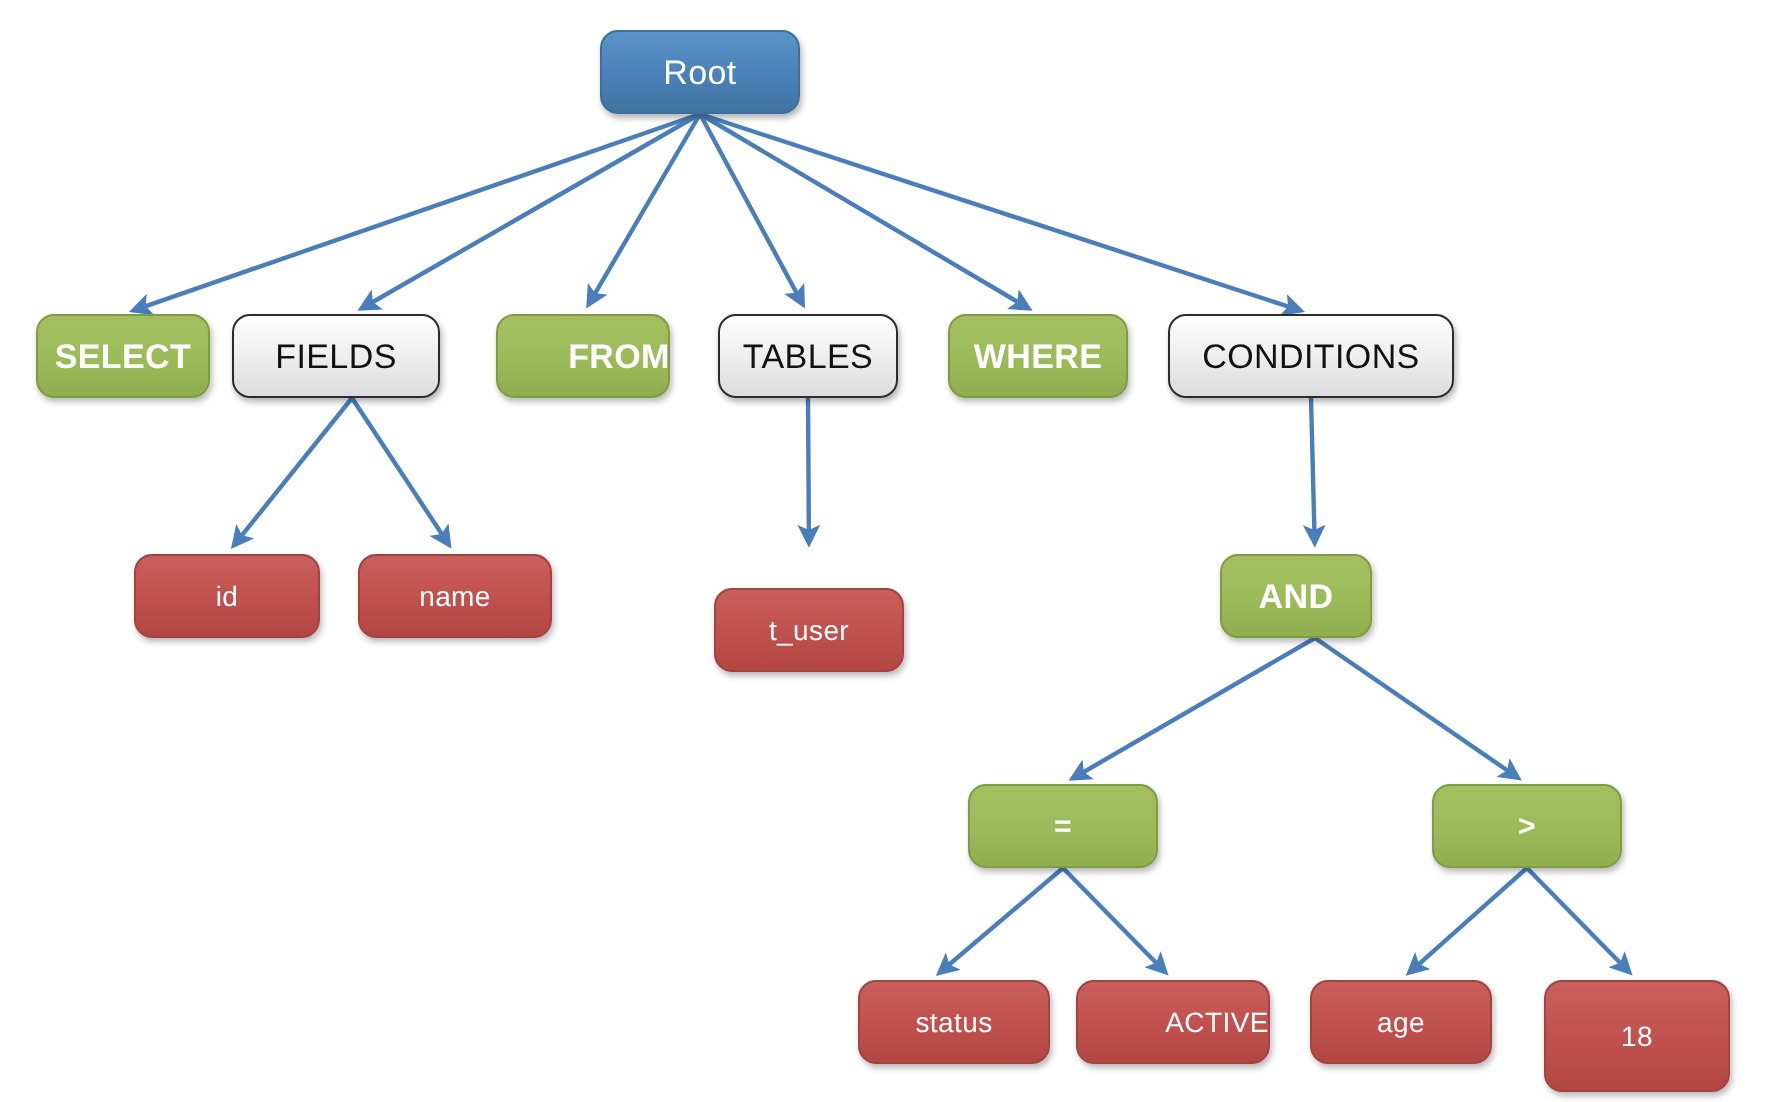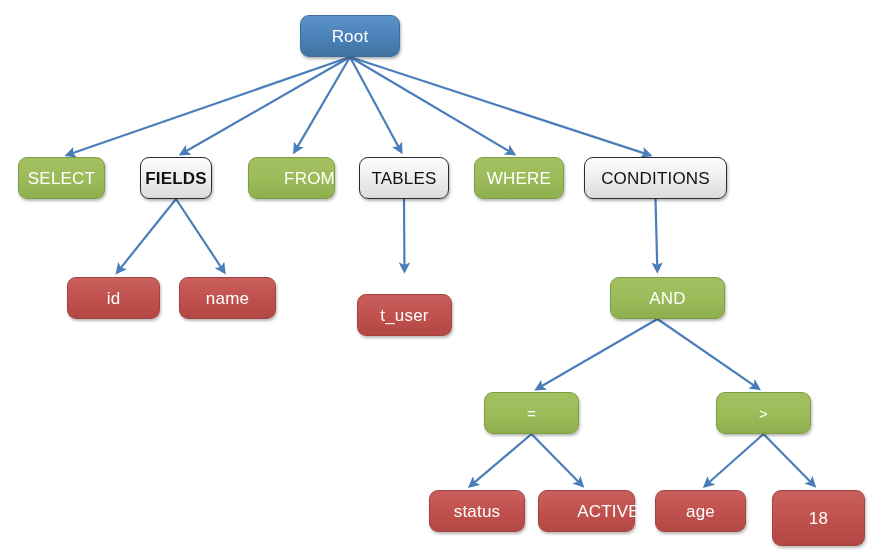--- a/index.html
+++ b/index.html
@@ -49,35 +49,36 @@
     font-size: 17px;
     box-shadow: 1px 2px 3px rgba(0,0,0,0.30);
   }
   
   .node.type-green {
     background: linear-gradient(to bottom, #a3c061 0%, #9bbb59 55%, #8fae4e 100%);
     border: 1px solid #7e9c41;
     color: #ffffff;
     font-size: 17px;
     box-shadow: 1px 2px 3px rgba(0,0,0,0.28);
+    font-weight: bold;
   }
   
   .node.type-gray {
     background: linear-gradient(to bottom, #fdfdfd 0%, #efefef 48%, #dcdcdc 100%);
     border: 1.5px solid #2c2c2c;
     color: #111111;
     font-size: 17px;
     box-shadow: 1px 2px 3px rgba(0,0,0,0.30);
   }
   
   .node.type-red {
     background: linear-gradient(to bottom, #c9605d 0%, #c0504d 55%, #b24743 100%);
     border: 1px solid #a34340;
     color: #ffffff;
-    font-size: 17px;
+    font-size: 14px;
     box-shadow: 1px 2px 3px rgba(0,0,0,0.28);
   }
   .node.type-green.op-node {
     font-size: 15px;
   }
 </style>
 </head>
 <body>
 
 <div id="canvas">
@@ -106,21 +107,21 @@
         <line x1="763.5" y1="434" x2="814.2957519106944" y2="485.71931103634347" stroke="#4a7ebb" stroke-width="2.2" marker-end="url(#arrowhead)"></line>
       </g>
   </svg>
   <div id="nodes-layer">
       <div class="node type-root" style="left: 300px; top: 15px; width: 100px; height: 42px;">
         <span class="node-label">Root</span>
       </div>
       <div class="node type-green" style="left: 18px; top: 157px; width: 87px; height: 42px;">
         <span class="node-label">SELECT</span>
       </div>
-      <div class="node type-gray" style="left: 140px; top: 157px; width: 72px; height: 42px; font-weight: bold;">
+      <div class="node type-gray" style="left: 116px; top: 157px; width: 104px; height: 42px;">
         <span class="node-label">FIELDS</span>
       </div>
       <div class="node type-green" style="left: 248px; top: 157px; width: 87px; height: 42px; padding-left: 36px;">
         <span class="node-label">FROM</span>
       </div>
       <div class="node type-gray" style="left: 359px; top: 157px; width: 90px; height: 42px;">
         <span class="node-label">TABLES</span>
       </div>
       <div class="node type-green" style="left: 474px; top: 157px; width: 90px; height: 42px;">
         <span class="node-label">WHERE</span>
@@ -130,21 +131,21 @@
       </div>
       <div class="node type-red" style="left: 67px; top: 277px; width: 93px; height: 42px;">
         <span class="node-label">id</span>
       </div>
       <div class="node type-red" style="left: 179px; top: 277px; width: 97px; height: 42px;">
         <span class="node-label">name</span>
       </div>
       <div class="node type-red" style="left: 357px; top: 294px; width: 95px; height: 42px;">
         <span class="node-label">t_user</span>
       </div>
-      <div class="node type-green" style="left: 610px; top: 277px; width: 115px; height: 42px;">
+      <div class="node type-green" style="left: 610px; top: 277px; width: 76px; height: 42px;">
         <span class="node-label">AND</span>
       </div>
       <div class="node type-green op-node" style="left: 484px; top: 392px; width: 95px; height: 42px;">
         <span class="node-label">=</span>
       </div>
       <div class="node type-green op-node" style="left: 716px; top: 392px; width: 95px; height: 42px;">
         <span class="node-label">&gt;</span>
       </div>
       <div class="node type-red" style="left: 429px; top: 490px; width: 96px; height: 42px;">
         <span class="node-label">status</span>

